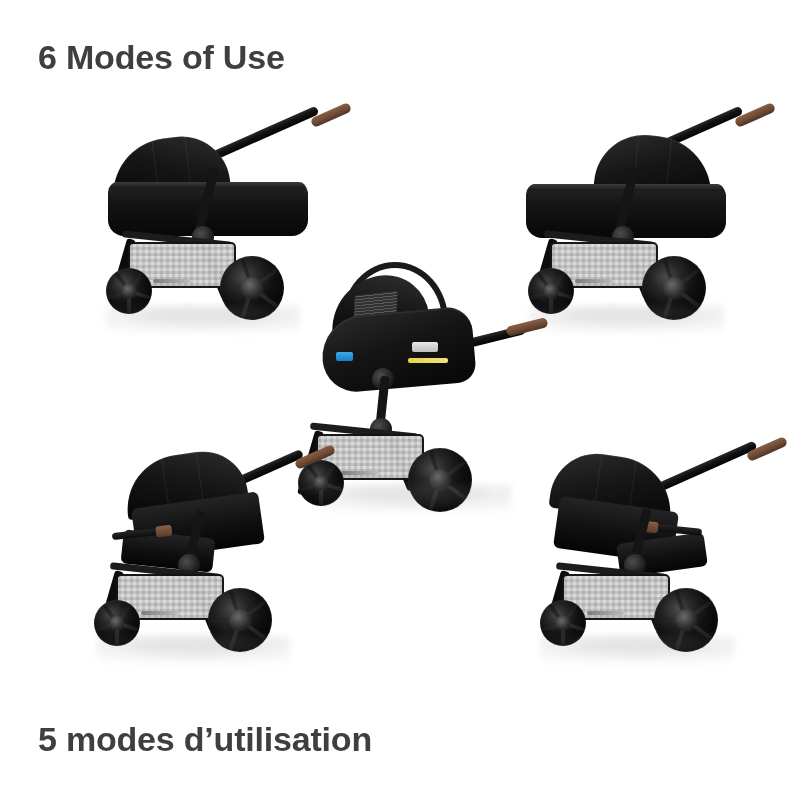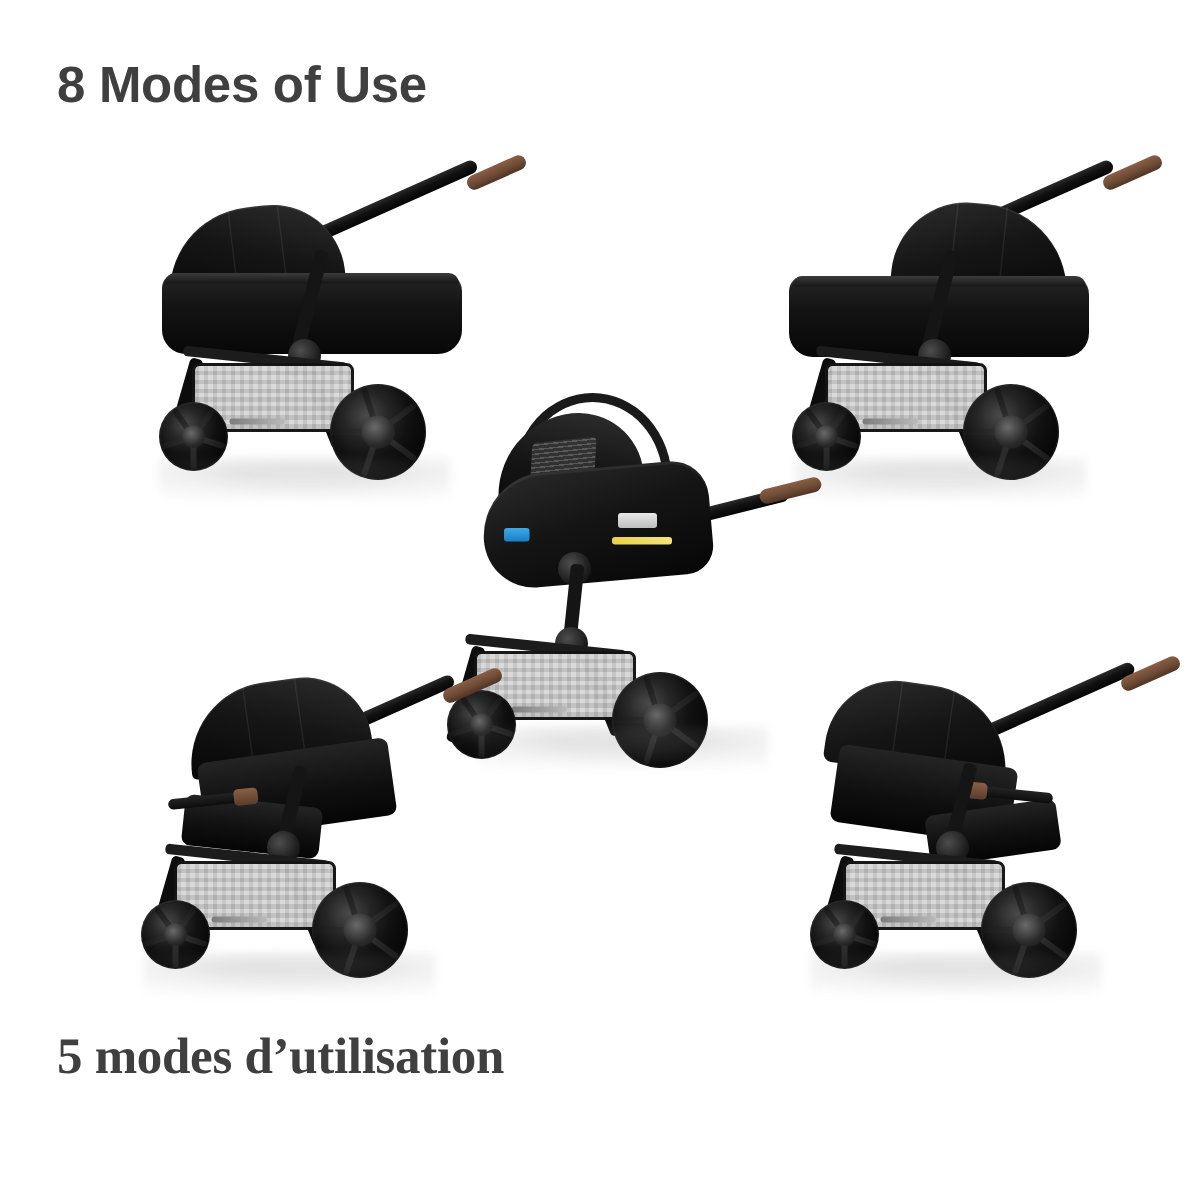--- a/index.html
+++ b/index.html
@@ -15,21 +15,21 @@
   .caption{
     position:absolute;
     left:38px;
     font-size:34px;
     font-weight:600;
     letter-spacing:-0.2px;
     color:#3f3f3f;
     white-space:nowrap;
   }
   .caption.top{top:38px;}
-  .caption.bottom{top:686px;font-family:Liberation Serif, serif;}
+  .caption.bottom{top:720px;}
 
   
   .unit{position:absolute;width:230px;height:215px;}
   .unit .art{position:absolute;inset:0;}
 
   
   .reflection{
     position:absolute;
     left:18px;right:18px;
     bottom:-16px;
@@ -182,21 +182,21 @@
   .joint{
     position:absolute;border-radius:50%;
     background:radial-gradient(circle at 38% 35%,#4d4d4d,#1d1d1d 62%,#0b0b0b);
   }
 </style>
 </head>
 <body>
 
 <div class="canvas">
 
-  <div class="caption top">8 Modes of Use</div>
+  <div class="caption top">6 Modes of Use</div>
 
   <div class="unit" style="left:88px;top:108px;">
     <div class="art">
 
       <div class="handle" style="left:120px;top:46px;width:120px;transform:rotate(-24deg);transform-origin:0 50%;"></div>
       <div class="grip" style="left:222px;top:2px;transform:rotate(-24deg);"></div>
 
       <div class="canopy bassinet" style="left:22px;top:30px;width:118px;height:60px;transform:rotate(-7deg);">
         <div class="panel" style="left:38%"></div>
           <div class="panel" style="left:66%"></div>

